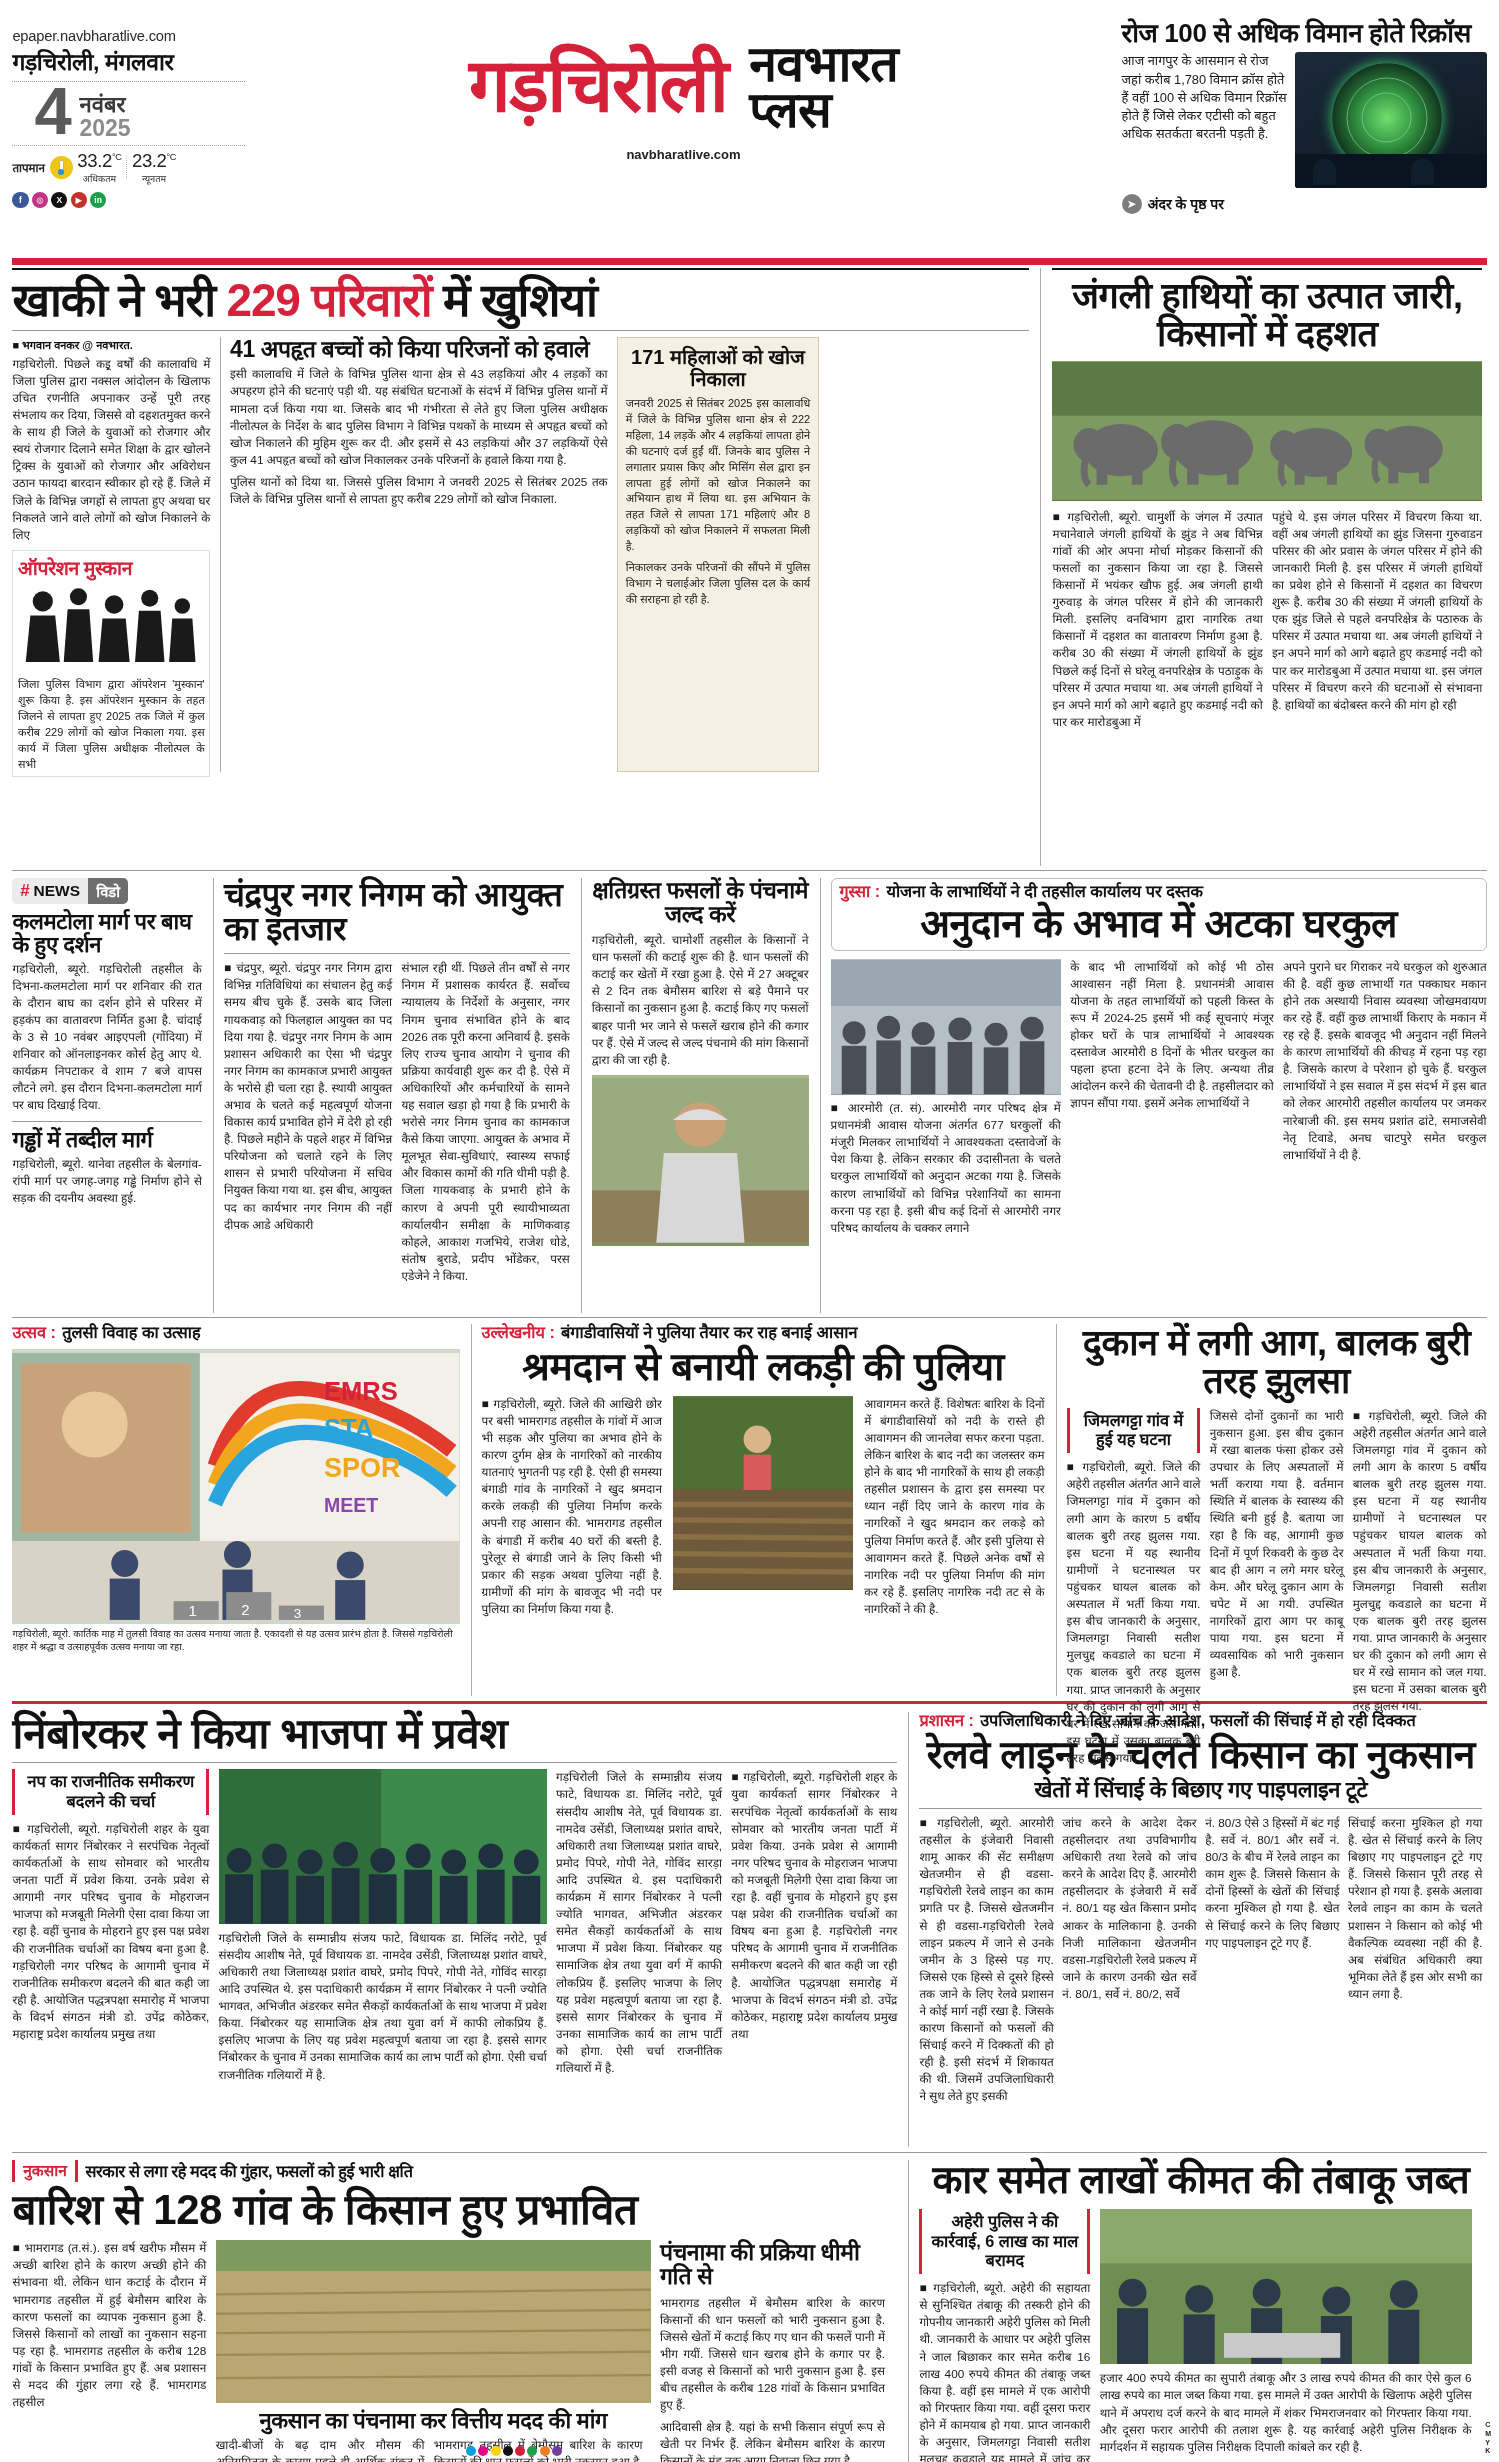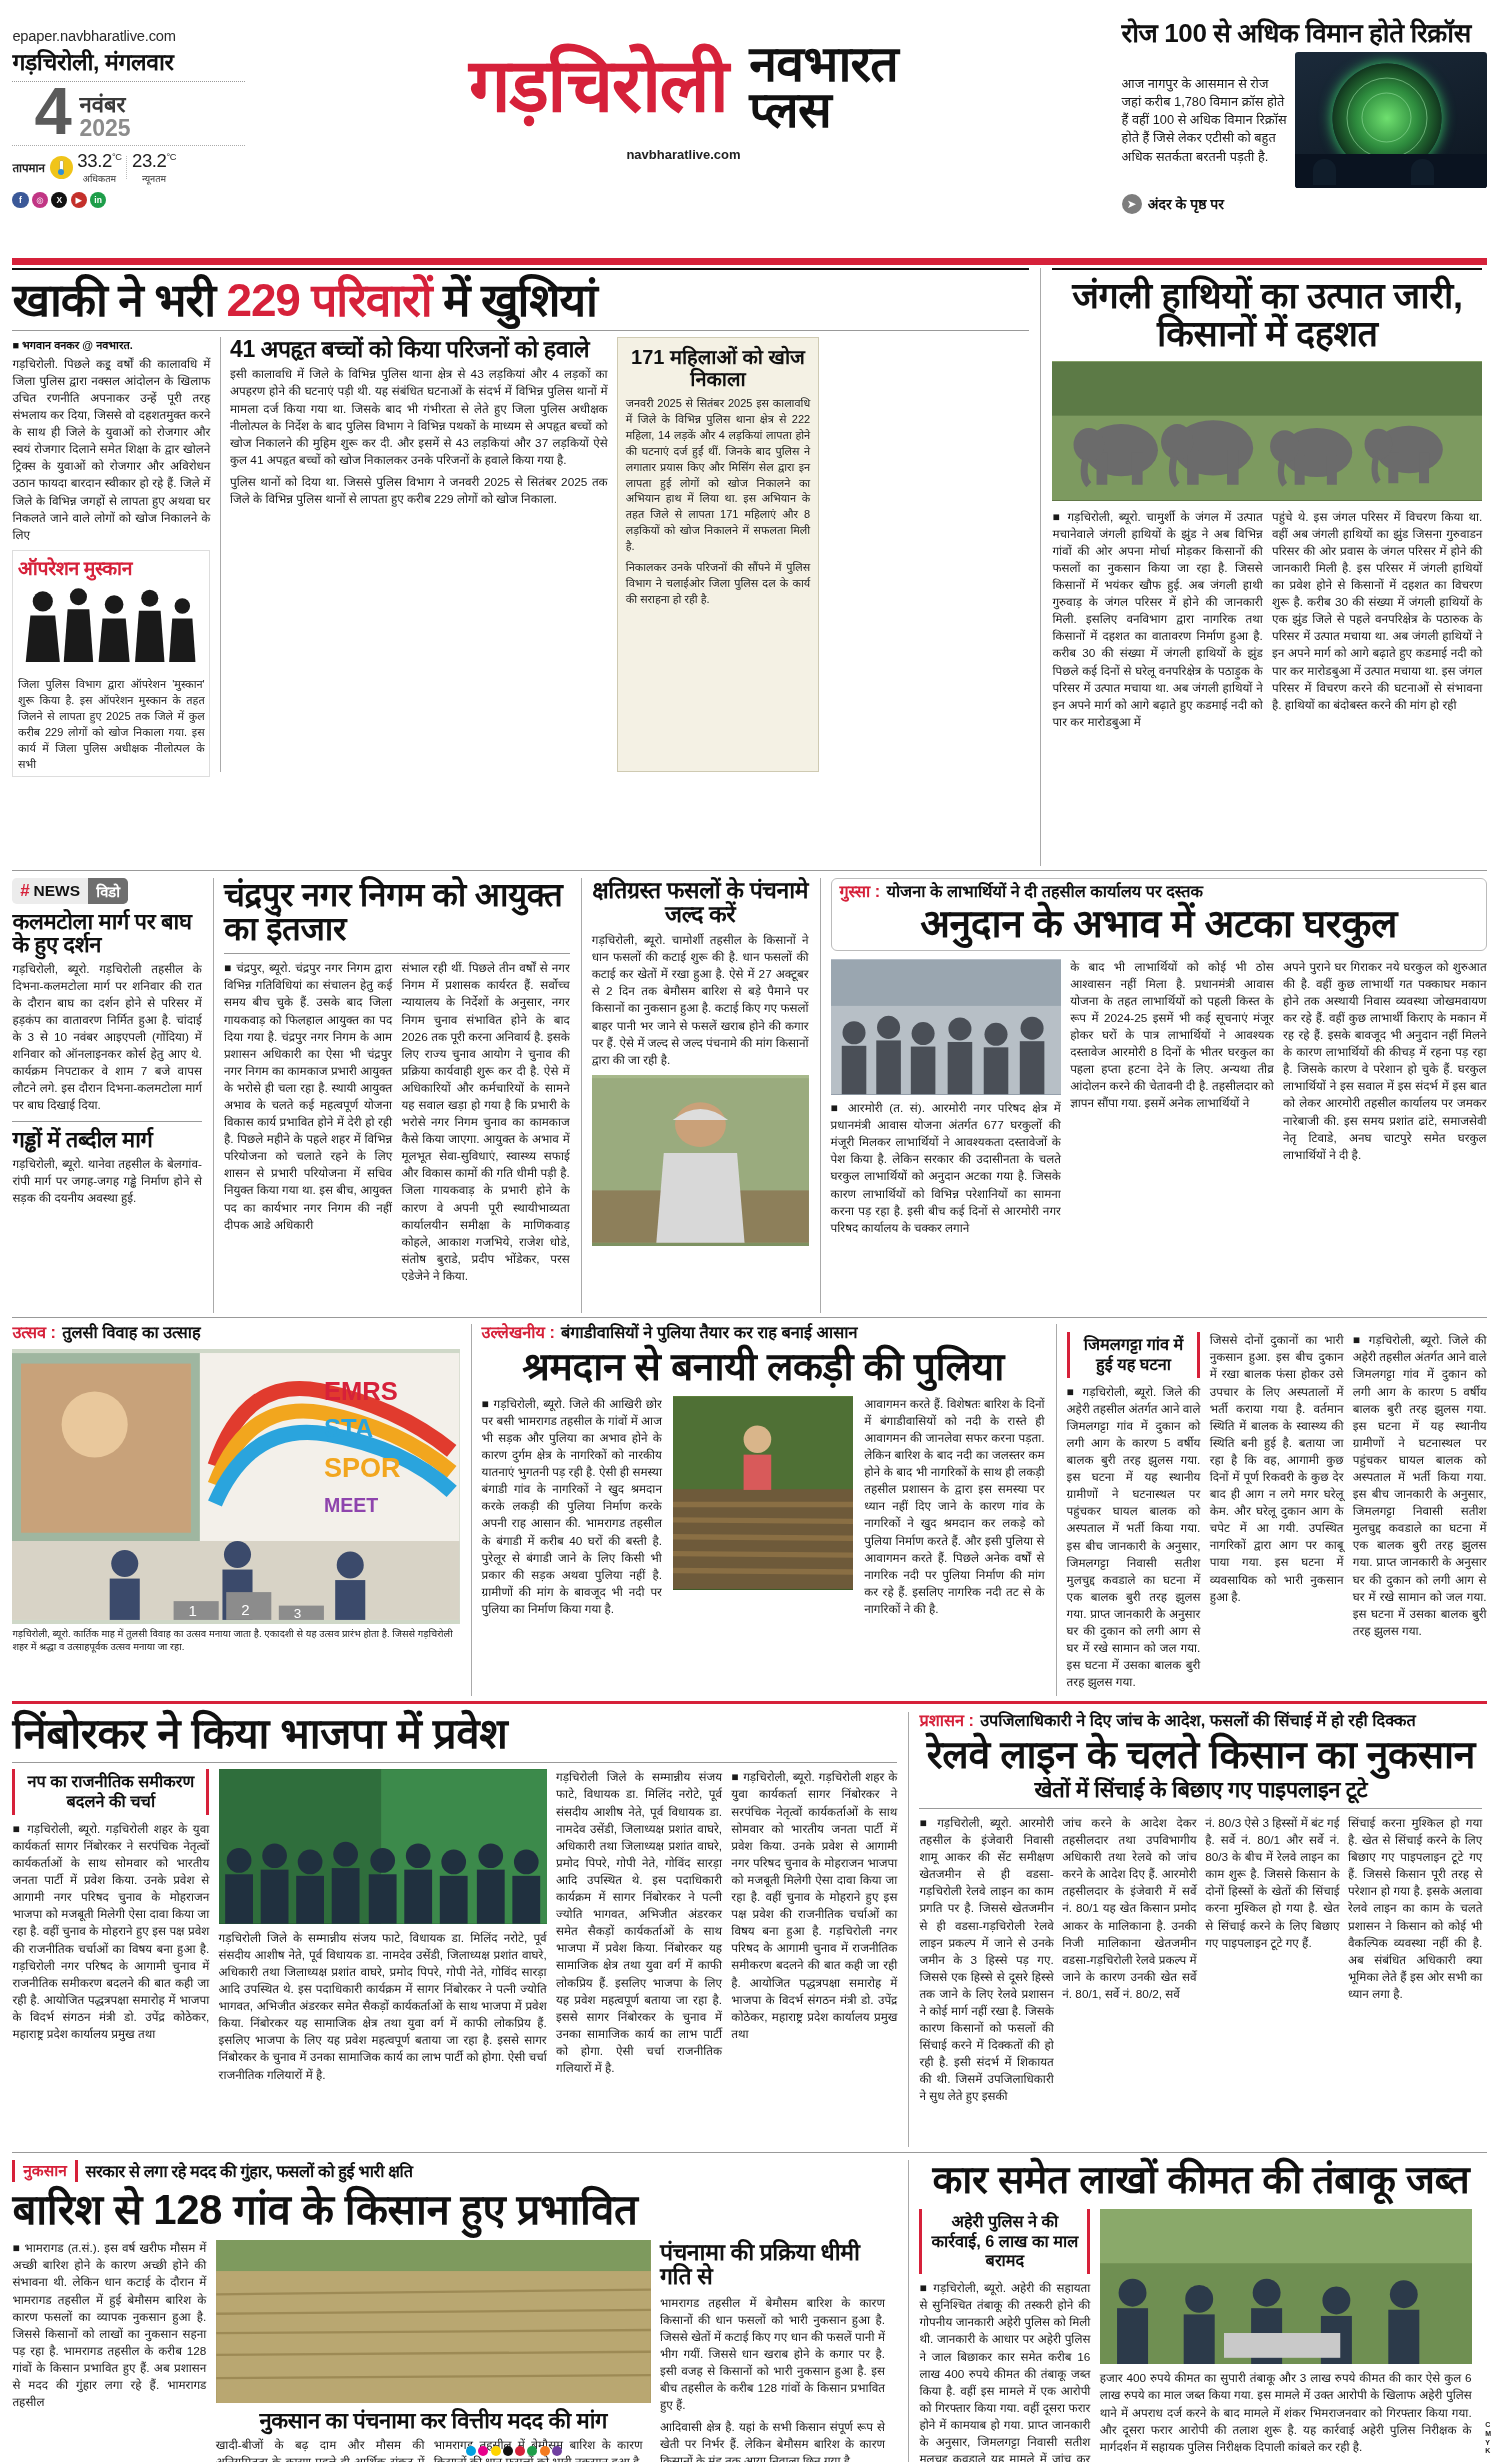--- a/index.html
+++ b/index.html
@@ -50,21 +50,21 @@
   .mh-center { flex: 1; text-align: center; padding-top: 22px; }
   .logo { display: flex; align-items: center; justify-content: center; gap: 22px; }
   .logo-g { font-size: 74px; font-weight: bold; color: #d6213a; line-height: 0.95; letter-spacing: -1.6px; }
   .logo-nb { text-align: left; }
   .logo-nb .l1 { font-size: 50px; font-weight: bold; color: #111; line-height: 0.92; letter-spacing: -0.8px; }
   .logo-nb .l2 { font-size: 50px; font-weight: bold; color: #111; line-height: 0.92; letter-spacing: -0.8px; }
   .mh-site { font-size: 13px; font-weight: bold; color: #222; margin-top: 14px; }
 
   .mh-right { width: 365px; display: flex; flex-direction: column; }
   .adbox-title { font-size: 26px; font-weight: bold; color: #111; line-height: 1.12; letter-spacing: -0.4px; }
-  .adbox-body { display: flex; gap: 6.2px; margin-top: 4.7px; align-items: center; }
+  .adbox-body { display: flex; gap: 6.2px; margin-top: 4.7px; }
   .adbox-text { font-size: 12.8px; line-height: 1.42; color: #1a1a1a; width: 167px; }
   .adbox-img { flex: 1; height: 136px; border-radius: 3.1px; position: relative; overflow: hidden;
     background: linear-gradient(160deg,#1b2a3a 0%, #0d1620 100%); }
   .radar { position: absolute; left: 48%; top: 48%; width: 109px; height: 109px; transform: translate(-50%,-50%);
     border-radius: 50%; background: radial-gradient(circle, #6fe06f 0%, #2e8c3e 40%, #0e2a1a 75%);
     box-shadow: 0 0 14px #3bd36b; }
   .radar:before { content:""; position:absolute; inset:14px; border:0.8px solid rgba(190,255,200,.45); border-radius:50%; }
   .radar:after { content:""; position:absolute; inset:29.5px; border:0.8px solid rgba(190,255,200,.4); border-radius:50%; }
   .cockpit { position:absolute; bottom:0; left:0; right:0; height:34px; background:#0a1320; }
   .head-sil { position:absolute; bottom:3.1px; width:23px; height:26px; border-radius:11px 11px 0 0; background:#101d2b; }
@@ -433,20 +433,21 @@
               <circle cx="110" cy="55" r="18" fill="#d9b58a"></circle>
               <rect x="92" y="75" width="36" height="46" fill="#d85a5a"></rect>
             </svg>
           </div>
         </div>
         <div class="body" style="width:182px">आवागमन करते हैं. विशेषतः बारिश के दिनों में बंगाडीवासियों को नदी के रास्ते ही आवागमन की जानलेवा सफर करना पड़ता. लेकिन बारिश के बाद नदी का जलस्तर कम होने के बाद भी नागरिकों के साथ ही लकड़ी तहसील प्रशासन के द्वारा इस समस्या पर ध्यान नहीं दिए जाने के कारण गांव के नागरिकों ने खुद श्रमदान कर लकड़े को पुलिया निर्माण करते हैं. और इसी पुलिया से आवागमन करते हैं. पिछले अनेक वर्षों से नागरिक नदी पर पुलिया निर्माण की मांग कर रहे हैं. इसलिए नागरिक नदी तट से के नागरिकों ने की है.</div>
       </div>
     </div>
 
     <div class="col vrule" style="width:431px; padding-left:10px">
+      <h2 class="hl hl46" style="text-align:center">दुकान में लगी आग, बालक बुरी तरह झुलसा</h2>
       <div style="display:flex; gap:9.3px; margin-top:7.8px">
         <div style="width:136px">
           <div class="redbox-label">जिमलगट्टा गांव में हुई यह घटना</div>
           <div class="body" style="margin-top:6.2px">■ गड़चिरोली, ब्यूरो. जिले की अहेरी तहसील अंतर्गत आने वाले जिमलगट्टा गांव में दुकान को लगी आग के कारण 5 वर्षीय बालक बुरी तरह झुलस गया. इस घटना में यह स्थानीय ग्रामीणों ने घटनास्थल पर पहुंचकर घायल बालक को अस्पताल में भर्ती किया गया. इस बीच जानकारी के अनुसार, जिमलगट्टा निवासी सतीश मुलचुद्द कवडाले का घटना में एक बालक बुरी तरह झुलस गया. प्राप्त जानकारी के अनुसार घर की दुकान को लगी आग से घर में रखे सामान को जल गया. इस घटना में उसका बालक बुरी तरह झुलस गया.</div>
         </div>
         <div class="body" style="width:136px">जिससे दोनों दुकानों का भारी नुकसान हुआ. इस बीच दुकान में रखा बालक फंसा होकर उसे उपचार के लिए अस्पतालों में भर्ती कराया गया है. वर्तमान स्थिति में बालक के स्वास्थ्य की स्थिति बनी हुई है. बताया जा रहा है कि वह, आगामी कुछ दिनों में पूर्ण रिकवरी के कुछ देर बाद ही आग न लगे मगर घरेलू केम. और घरेलू दुकान आग के चपेट में आ गयी. उपस्थित नागरिकों द्वारा आग पर काबू पाया गया. इस घटना में व्यवसायिक को भारी नुकसान हुआ है.</div>
         <div class="body" style="width:136px">■ गड़चिरोली, ब्यूरो. जिले की अहेरी तहसील अंतर्गत आने वाले जिमलगट्टा गांव में दुकान को लगी आग के कारण 5 वर्षीय बालक बुरी तरह झुलस गया. इस घटना में यह स्थानीय ग्रामीणों ने घटनास्थल पर पहुंचकर घायल बालक को अस्पताल में भर्ती किया गया. इस बीच जानकारी के अनुसार, जिमलगट्टा निवासी सतीश मुलचुद्द कवडाले का घटना में एक बालक बुरी तरह झुलस गया. प्राप्त जानकारी के अनुसार घर की दुकान को लगी आग से घर में रखे सामान को जल गया. इस घटना में उसका बालक बुरी तरह झुलस गया.</div>
       </div>
     </div>
   </div>

